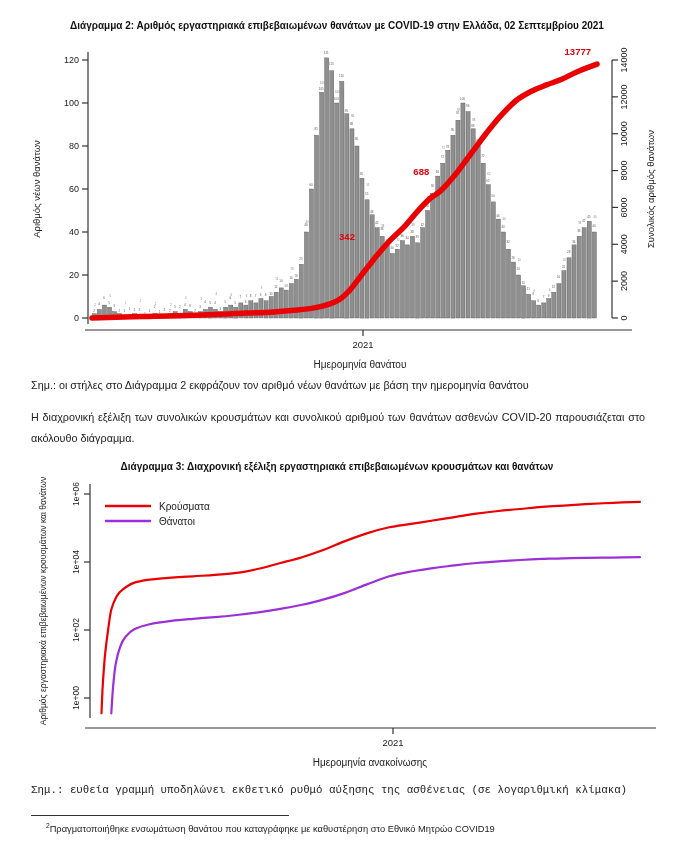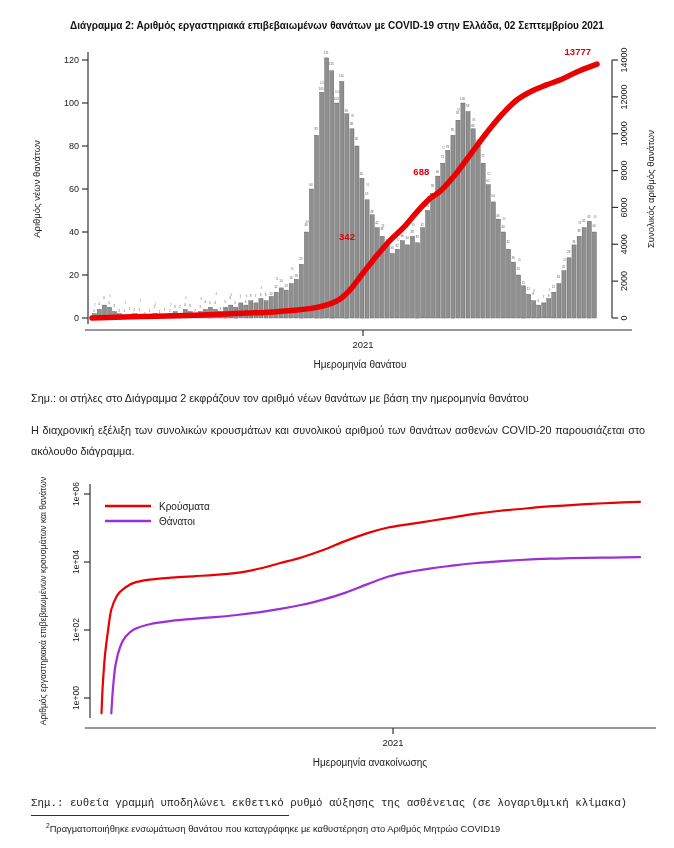--- a/index.html
+++ b/index.html
@@ -5,21 +5,21 @@
   html,body{margin:0;padding:0;background:#fff;}
   .page{position:relative;width:674px;height:848px;background:#ffffff;
         font-family:"Liberation Sans",sans-serif;color:#1a1a1a;overflow:hidden;}
   .chart-title{position:absolute;left:0;width:674px;text-align:center;
         font-weight:bold;font-size:10px;color:#111;}
   #title-chart2{top:20px;}
   #title-chart3{top:461px;}
   svg{position:absolute;left:0;}
   #chart2-svg{top:36px;}
   #chart3-svg{top:470px;}
-  .note{position:absolute;left:31px;font-size:10.8px;color:#222;margin-top:13px;}
+  .note{position:absolute;left:31px;font-size:10.8px;color:#222;}
   #note-chart2{top:379px;width:620px;}
   #paragraph{top:407px;width:614px;text-align:justify;line-height:21px;}
   #note-chart3{top:784px;width:620px;font-family:Liberation Mono, monospace;}
   .footnote-rule{position:absolute;left:31px;top:815px;width:258px;height:1px;background:#333;}
   .footnote{position:absolute;left:46px;top:822px;font-size:9.3px;color:#222;}
   .footnote sup{font-size:6.5px;}
   text{font-family:"Liberation Sans",sans-serif;}
 </style>
 </head>
 <body>
@@ -314,20 +314,21 @@
         <text x="421.3" y="138.6" font-size="9.5" font-weight="bold" fill="#e3000f" text-anchor="middle">688</text>
       </g>
       <path d="M92.0,282.0C100.4,281.8 125.7,281.0 142.5,280.5C159.3,280.1 176.2,279.8 193.0,279.2C209.8,278.7 230.0,277.8 243.5,277.2C257.0,276.7 265.4,276.4 273.8,275.9C282.2,275.4 287.3,274.9 294.0,274.3C300.7,273.6 308.3,272.9 314.2,271.9C320.1,270.9 325.1,269.6 329.4,268.2C333.6,266.8 336.1,265.9 339.4,263.6C342.8,261.3 346.2,258.0 349.6,254.4C352.9,250.7 356.3,245.8 359.7,241.5C363.0,237.2 366.8,232.3 369.8,228.6C372.7,224.8 374.0,222.9 377.3,219.0C380.7,215.0 385.3,209.4 389.9,204.6C394.6,199.8 400.5,194.8 405.1,189.9C409.7,184.9 413.5,179.7 417.7,175.1C421.9,170.5 426.6,165.5 430.4,162.2C434.1,158.9 436.2,159.1 440.4,155.1C444.7,151.1 450.5,144.4 455.6,138.3C460.6,132.1 465.7,124.7 470.8,118.0C475.8,111.2 480.9,104.2 485.9,97.7C491.0,91.3 496.0,84.8 501.1,79.3C506.1,73.8 511.2,68.5 516.2,64.5C521.3,60.6 526.3,57.9 531.4,55.3C536.4,52.7 541.5,50.9 546.5,48.9C551.5,46.9 556.6,45.5 561.7,43.3C566.7,41.2 570.9,38.5 576.8,36.0C582.7,33.4 593.6,29.4 597.0,28.1" fill="none" stroke="#ea0000" stroke-width="5.5" stroke-linecap="round" stroke-linejoin="round"></path>
       <text x="577.8" y="19.1" font-size="9.5" font-weight="bold" fill="#e3000f" text-anchor="middle">13777</text>
     </svg>
 
   <div class="note" id="note-chart2">Σημ.: οι στήλες στο Διάγραμμα 2 εκφράζουν τον αριθμό νέων θανάτων με βάση την ημερομηνία θανάτου</div>
 
   <div class="note" id="paragraph">Η διαχρονική εξέλιξη των συνολικών κρουσμάτων και συνολικού αριθμού των θανάτων ασθενών COVID-20 παρουσιάζεται στο ακόλουθο διάγραμμα.</div>
 
+  <div class="chart-title" id="title-chart3">Διάγραμμα 3: Διαχρονική εξέλιξη εργαστηριακά επιβεβαιωμένων κρουσμάτων και θανάτων</div>
 
   <svg id="chart3-svg" width="674" height="310" viewBox="0 0 674 310">
       <g>
         <line x1="90" y1="14" x2="90" y2="248" stroke="#333333" stroke-width="1.2"></line>
         <line x1="84" y1="228" x2="90" y2="228" stroke="#333333" stroke-width="1.2"></line>
         <text x="79" y="228" font-size="8.5" fill="#222222" text-anchor="middle" transform="rotate(-90 79 228)">1e+00</text>
         <line x1="84" y1="160" x2="90" y2="160" stroke="#333333" stroke-width="1.2"></line>
         <text x="79" y="160" font-size="8.5" fill="#222222" text-anchor="middle" transform="rotate(-90 79 160)">1e+02</text>
         <line x1="84" y1="92" x2="90" y2="92" stroke="#333333" stroke-width="1.2"></line>
         <text x="79" y="92" font-size="8.5" fill="#222222" text-anchor="middle" transform="rotate(-90 79 92)">1e+04</text>
@@ -348,15 +349,15 @@
         <text x="159" y="39.5" font-size="10" fill="#222222">Κρούσματα</text>
         <line x1="105" y1="51" x2="151" y2="51" stroke="#9b30d6" stroke-width="2.4"></line>
         <text x="159" y="54.5" font-size="10" fill="#222222">Θάνατοι</text>
       </g>
     </svg>
 
   <div class="note" id="note-chart3">Σημ.: ευθεία γραμμή υποδηλώνει εκθετικό ρυθμό αύξησης της ασθένειας (σε λογαριθμική κλίμακα)</div>
 
   <div class="footnote-rule"></div>
 
-  <div class="footnote"><sup>2</sup><span>Πραγματοποιήθηκε ενσωμάτωση θανάτου που καταγράφηκε με καθυστέρηση στο Αριθμός Μητρώο COVID19</span></div>
+  <div class="footnote"><sup>2</sup><span>Πραγματοποιήθηκε ενσωμάτωση θανάτου που καταγράφηκε με καθυστέρηση στο Εθνικό Μητρώο COVID19</span></div>
 
 </div>
 
 </body></html>

